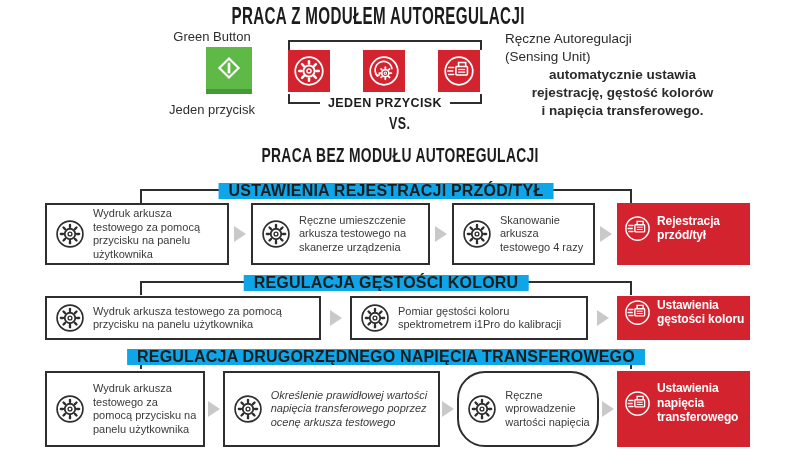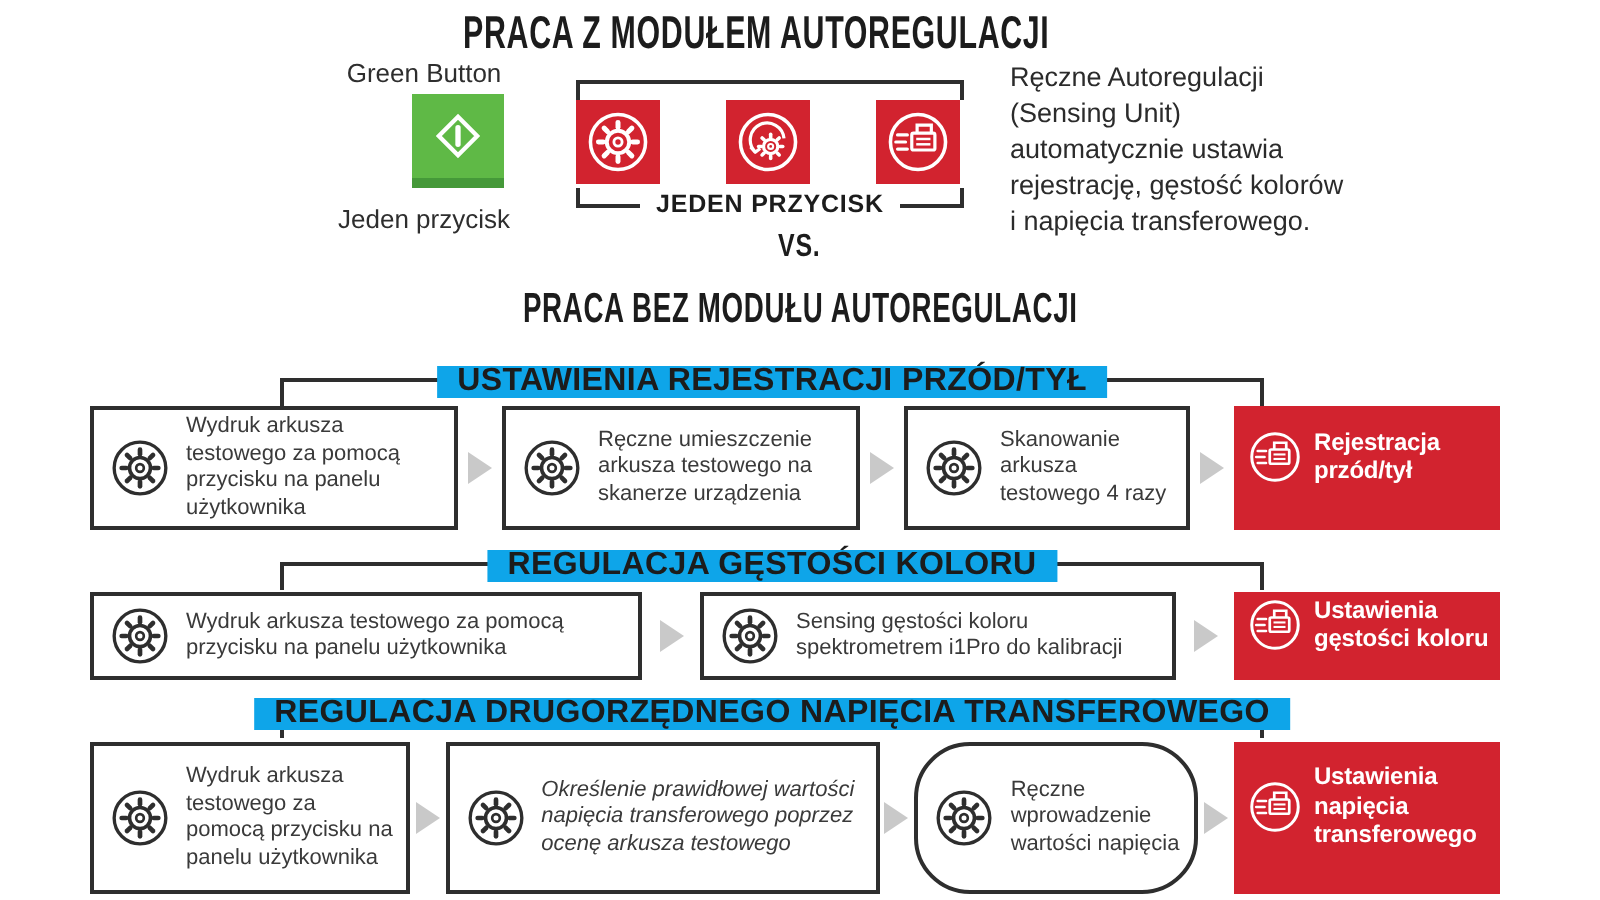--- a/index.html
+++ b/index.html
@@ -30,21 +30,21 @@
     border:2px solid #2e2e2e; border-top:none; }
   .red-square { position:absolute; top:50px; width:42px; height:42px; background:#d2232f;
     display:flex; align-items:center; justify-content:center; }
   .rs1 { left:288px; } .rs2 { left:363px; } .rs3 { left:438px; }
   .jeden-label { position:absolute; top:95px; left:288px; width:194px; text-align:center; line-height:14px; }
   .jeden-label span { background:#fff; padding:0 8px; font-weight:bold; font-size:12.5px; letter-spacing:0.4px; color:#1c1c1c; }
 
   
   .note { position:absolute; top:30px; left:505px; width:235px; font-size:13.5px; line-height:18px; color:#2b2b2b; }
   .note p { margin:0; }
-  .note .b { font-weight:normal; }
+  .note .b { font-weight:bold;text-align:center; }
 
   
   .rh { position:absolute; left:140px; width:488px; height:12px;
     border:2px solid #2e2e2e; border-bottom:none; }
   .rh span { position:absolute; top:-8px; left:50%; transform:translateX(-50%);
     background:#0ea5e9; padding:0 10px; font-size:16px; font-weight:bold; line-height:16px;
     white-space:nowrap; color:#1c1c1c; letter-spacing:0.2px; }
   .rh1 { top:189px; } .rh2 { top:281px; } .rh3 { top:355px; }
 
   .frow { position:absolute; left:45px; width:705px; display:flex;
@@ -221,21 +221,21 @@
       <svg class="ic" width="30" height="30">
           <use href="#ic-gear"></use>
         </svg>
       <div class="step-text">Wydruk arkusza testowego za pomocą przycisku na panelu użytkownika</div>
     </div>
     <div class="arrow"></div>
     <div class="step w238">
       <svg class="ic" width="30" height="30">
           <use href="#ic-gear"></use>
         </svg>
-      <div class="step-text">Sensing gęstości koloru spektrometrem i1Pro do kalibracji</div>
+      <div class="step-text">Pomiar gęstości koloru spektrometrem i1Pro do kalibracji</div>
     </div>
     <div class="arrow"></div>
     <div class="result w133">
       <svg class="ic light" width="27" height="27">
           <use href="#ic-printer"></use>
         </svg>
       <div class="result-text">Ustawienia
 gęstości koloru</div>
     </div>
   </div>

